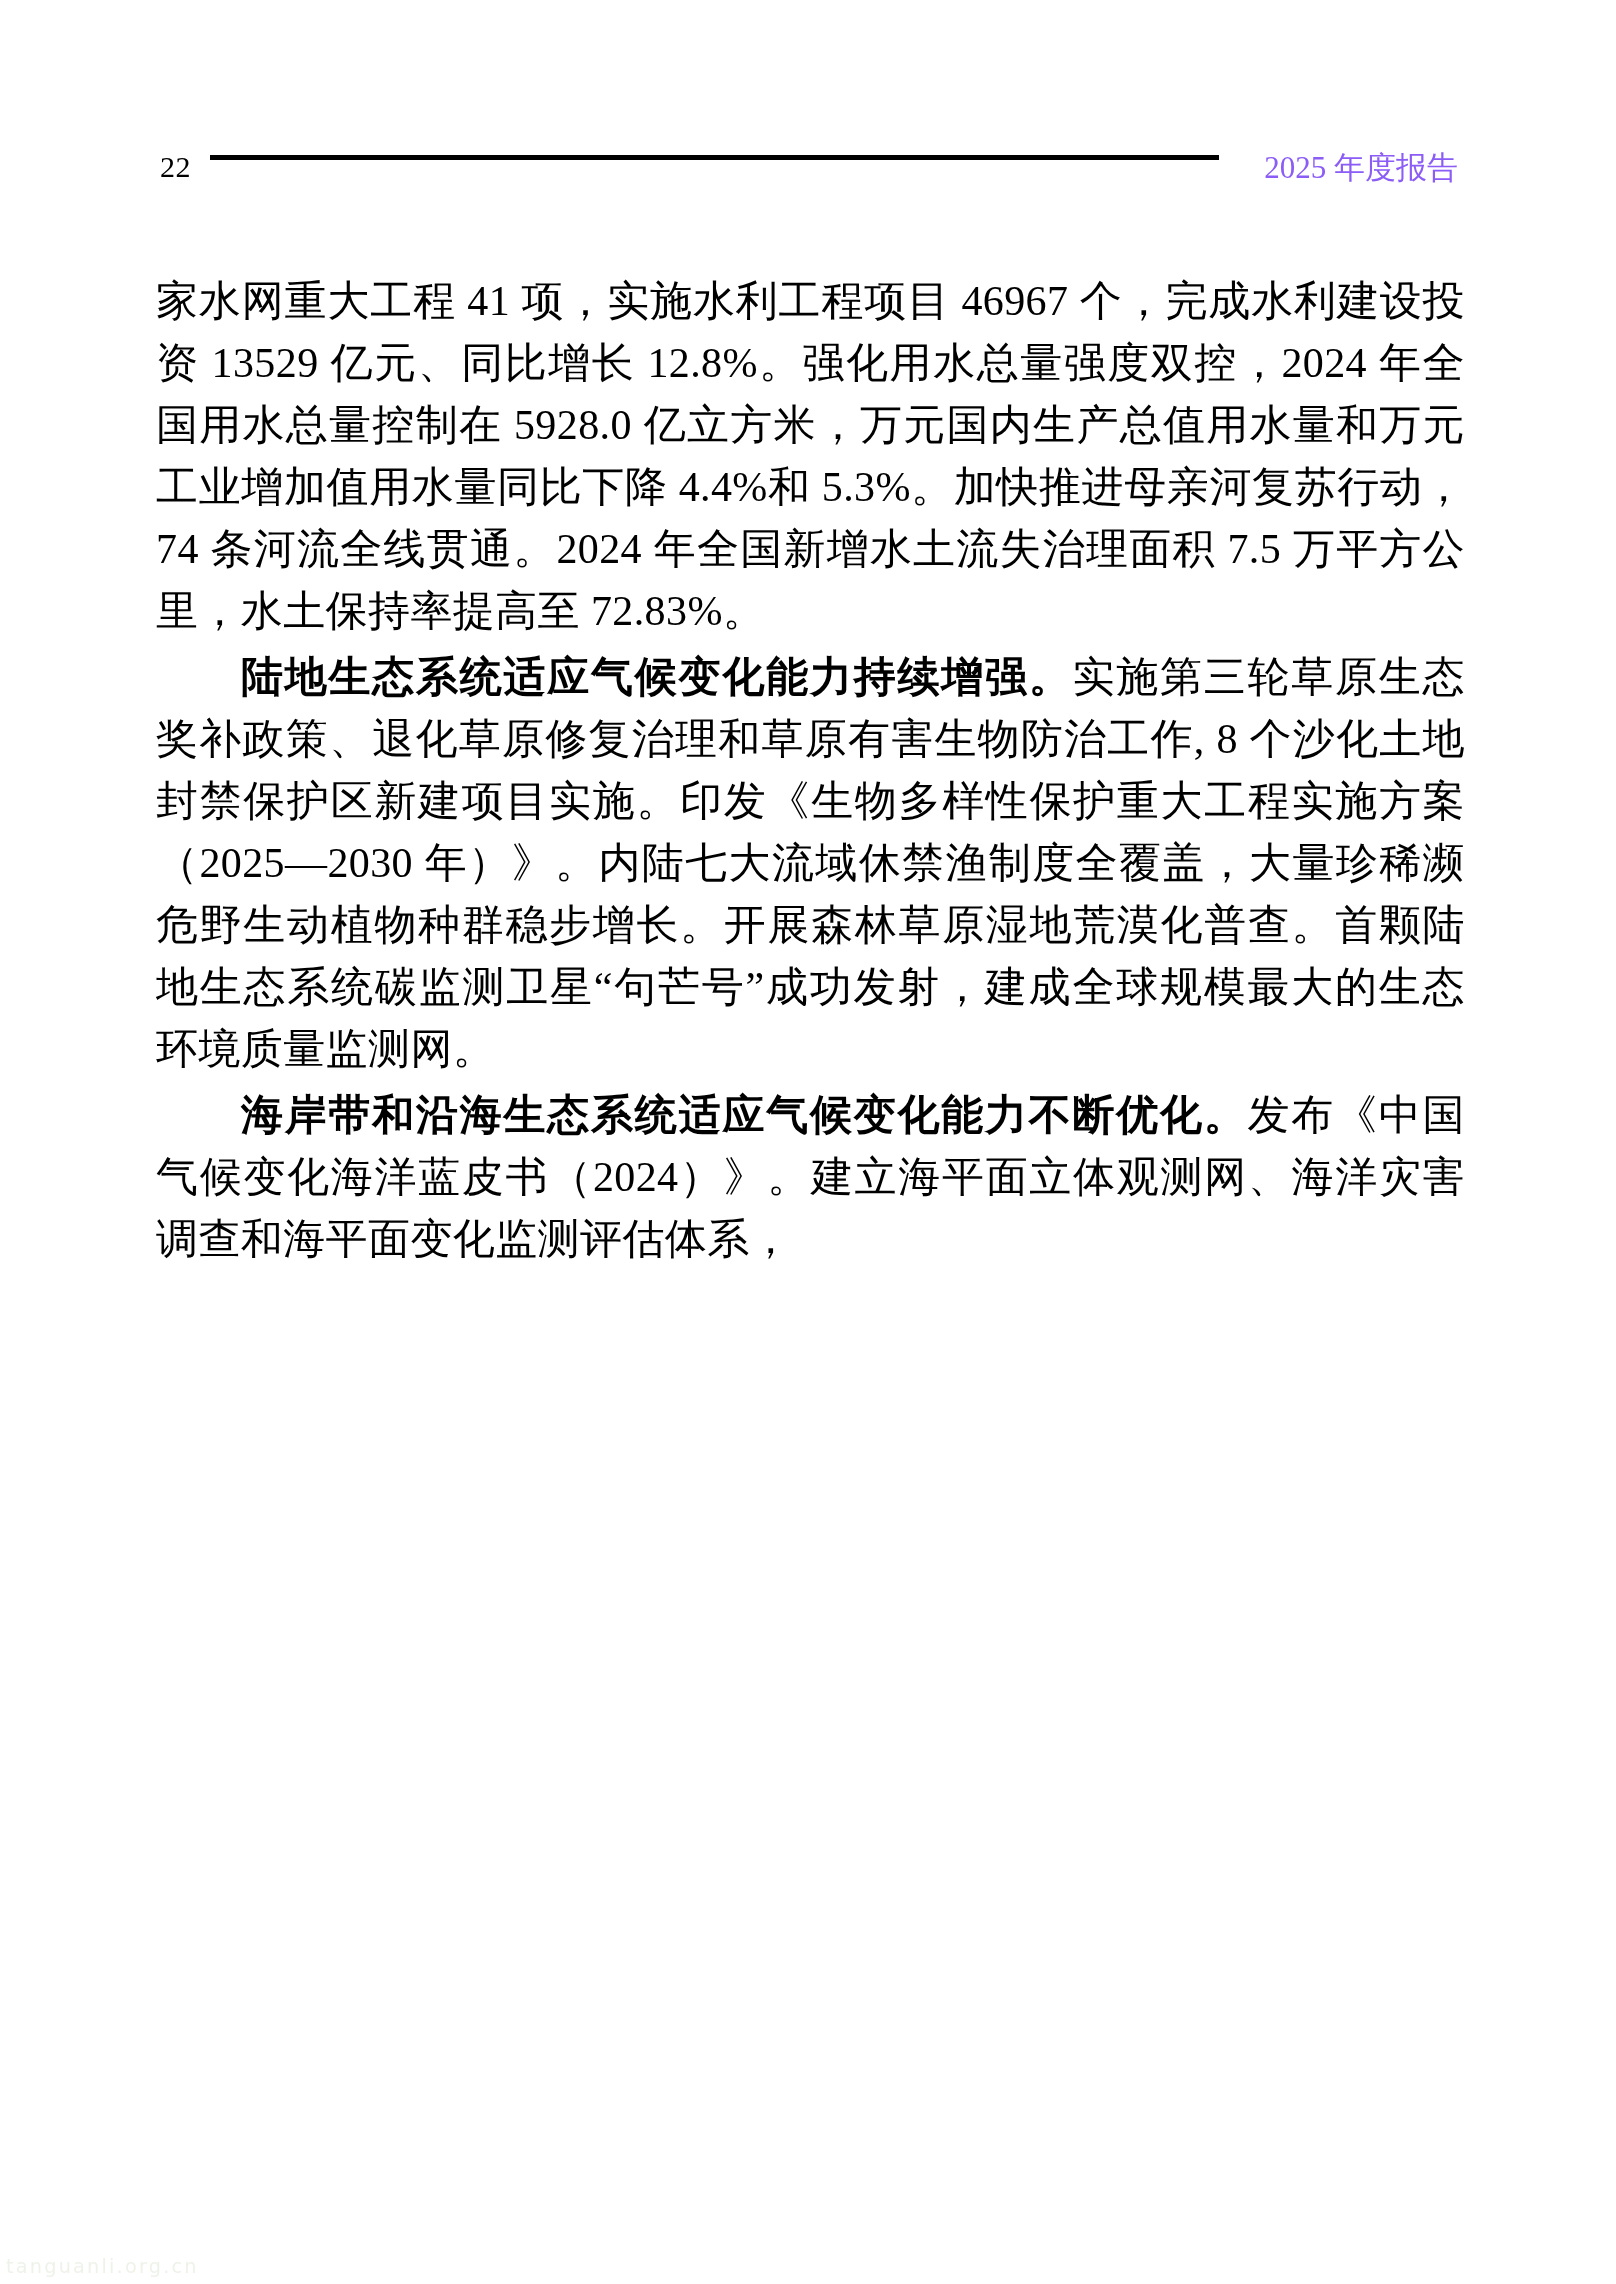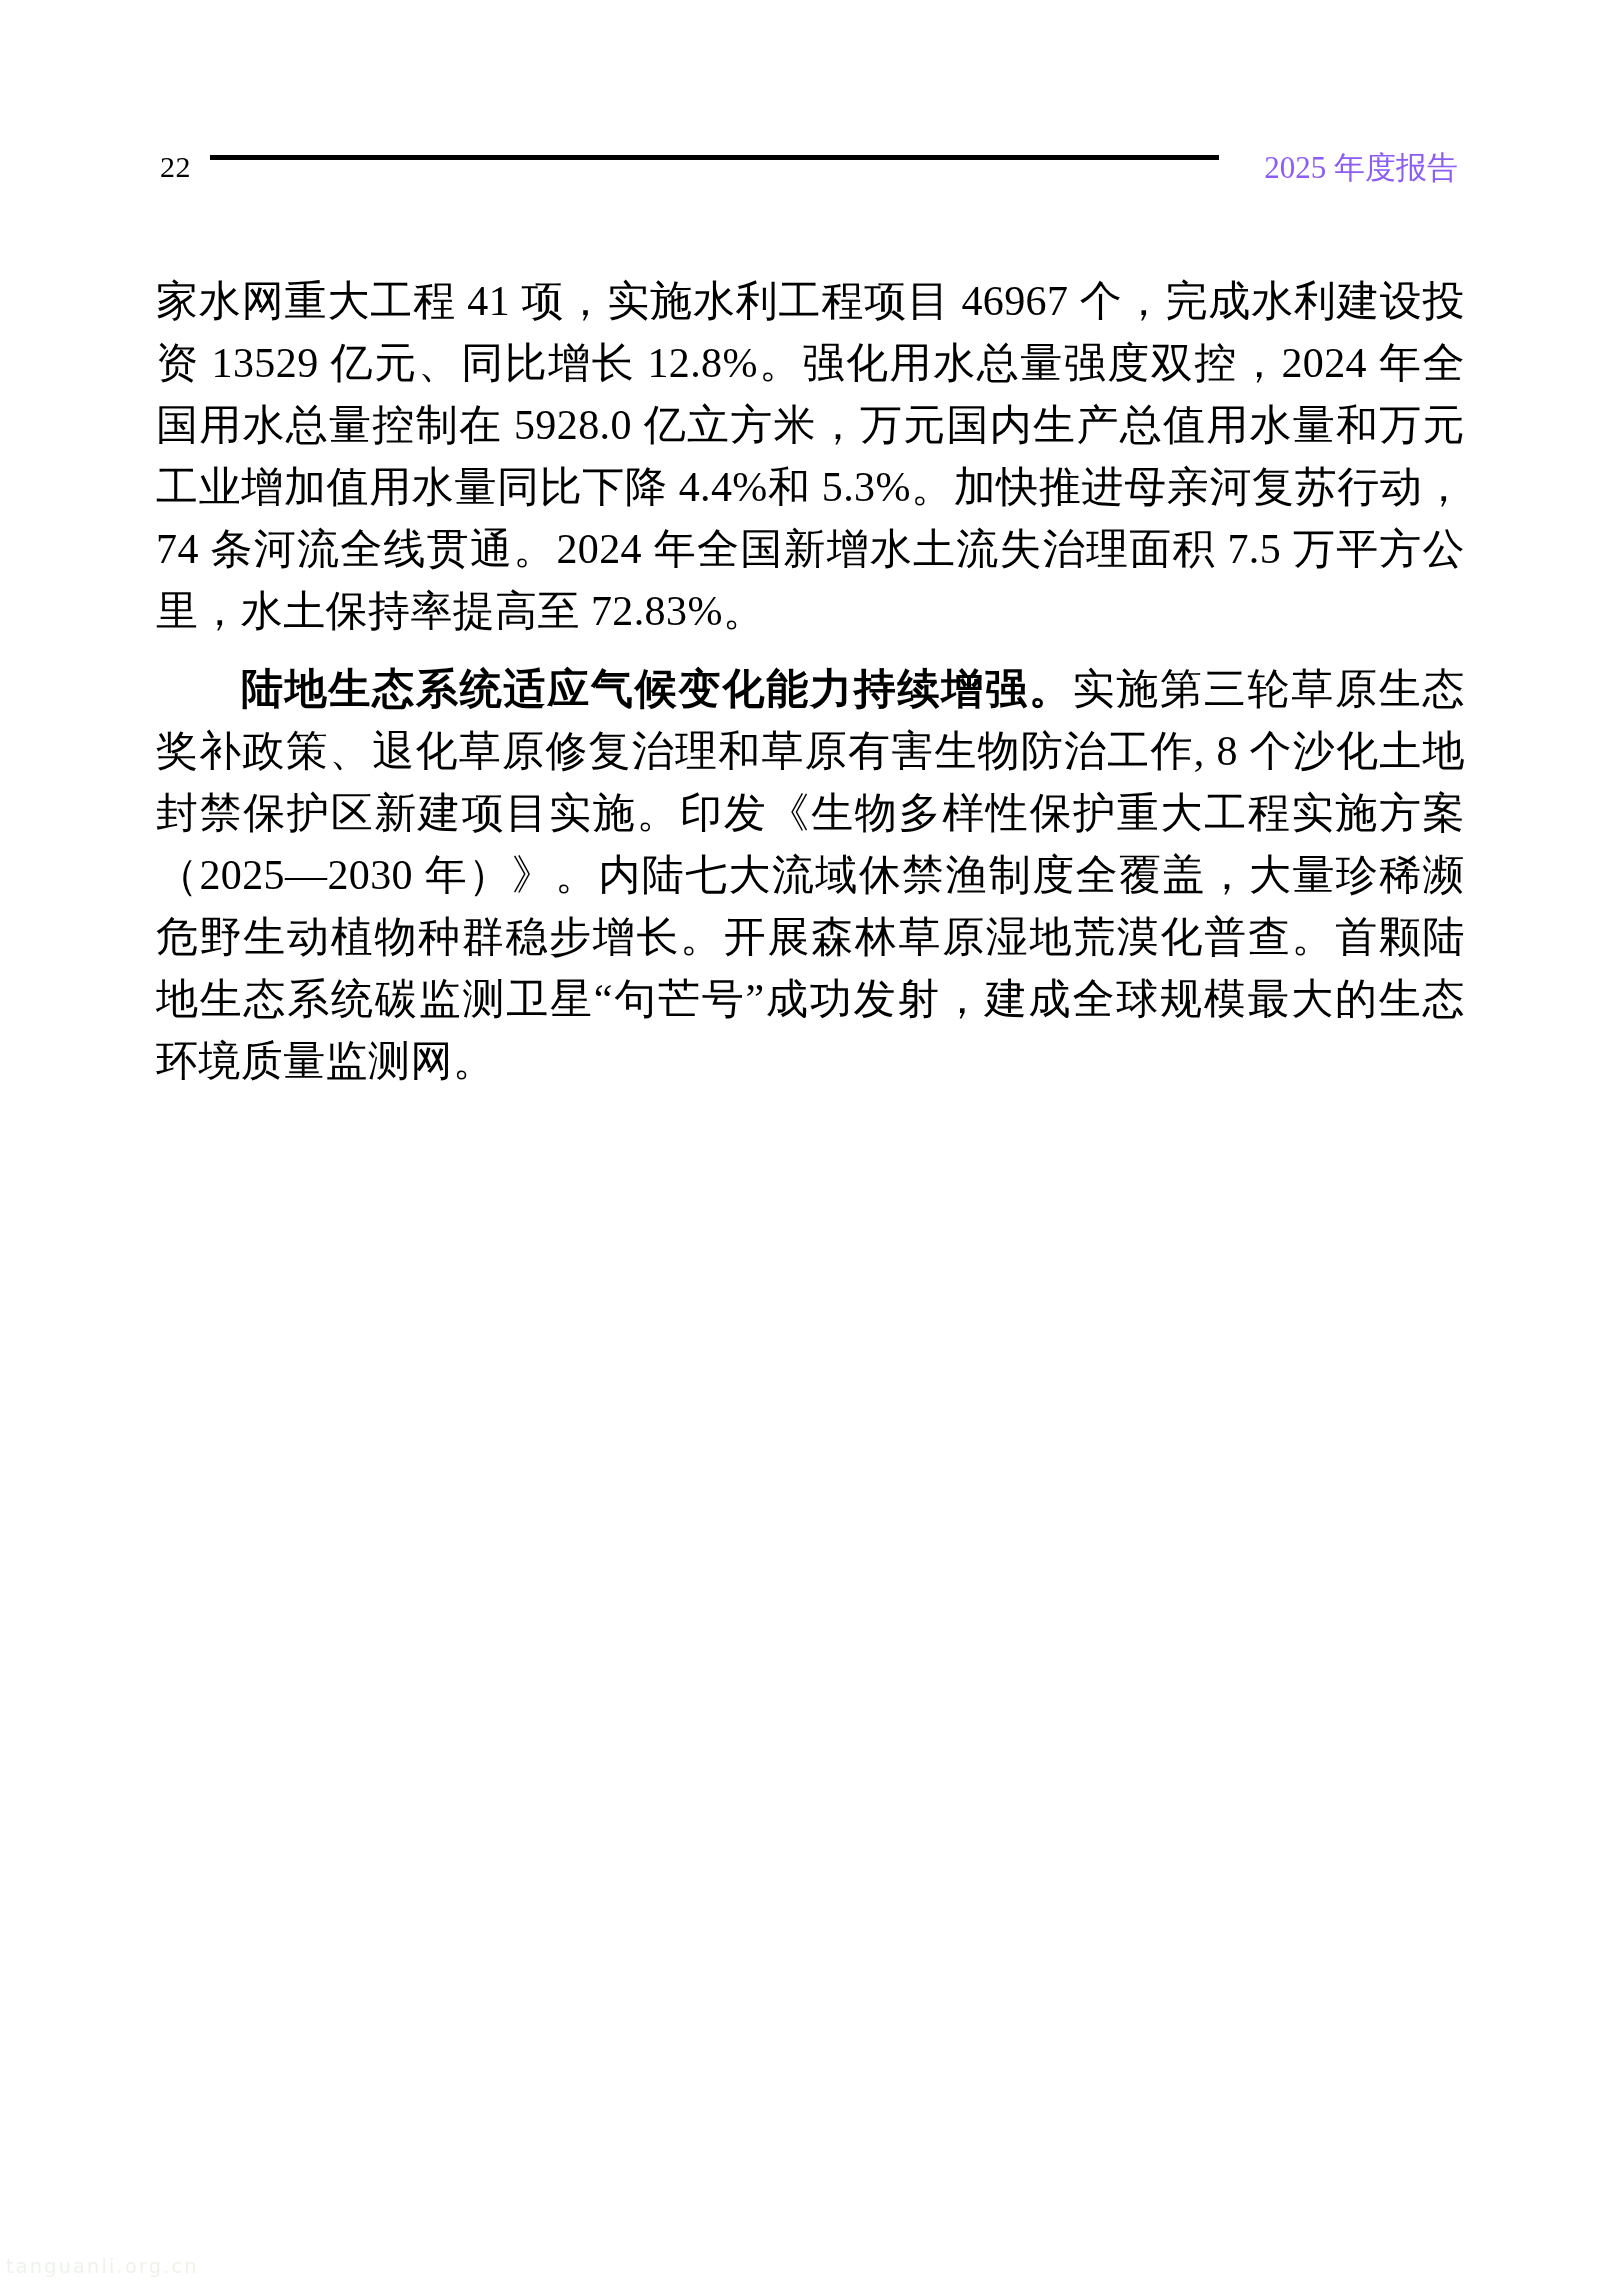--- a/index.html
+++ b/index.html
@@ -70,21 +70,21 @@
     margin: 0;
     font-size: 42px;
     line-height: 62px;
     text-align: justify;
     text-align-last: left;
     letter-spacing: 0.4px;
     color: #000;
     font-family: "Liberation Serif", "DejaVu Serif", serif;
   }
   .para + .para {
-    margin-top: 16px;
+    margin-top: 4px;
   }
   .para.indent {
     text-indent: 85px;
   }
   .lead {
     font-weight: bold;
   }
 
   
   .watermark {
@@ -113,19 +113,22 @@
   <div class="body-block">
 
     <p class="para">
       <span>家水网重大工程 41 项，实施水利工程项目 46967 个，完成水利建设投资 13529 亿元、同比增长 12.8%。强化用水总量强度双控，2024 年全国用水总量控制在 5928.0 亿立方米，万元国内生产总值用水量和万元工业增加值用水量同比下降 4.4%和 5.3%。加快推进母亲河复苏行动，74 条河流全线贯通。2024 年全国新增水土流失治理面积 7.5 万平方公里，水土保持率提高至 72.83%。</span>
     </p>
 
     <p class="para indent">
       <span class="lead">陆地生态系统适应气候变化能力持续增强。</span><span>实施第三轮草原生态奖补政策、退化草原修复治理和草原有害生物防治工作, 8 个沙化土地封禁保护区新建项目实施。印发《生物多样性保护重大工程实施方案（2025—2030 年）》。内陆七大流域休禁渔制度全覆盖，大量珍稀濒危野生动植物种群稳步增长。开展森林草原湿地荒漠化普查。首颗陆地生态系统碳监测卫星“句芒号”成功发射，建成全球规模最大的生态环境质量监测网。</span>
     </p>
 
+    <p class="para indent">
+      <span class="lead">海岸带和沿海生态系统适应气候变化能力不断优化。</span><span>发布《中国气候变化海洋蓝皮书（2024）》。建立海平面立体观测网、海洋灾害调查和海平面变化监测评估体系，</span>
+    </p>
 
   </div>
 
   <div class="watermark">tanguanli.org.cn</div>
 
 </div>
 
 
 </body></html>

